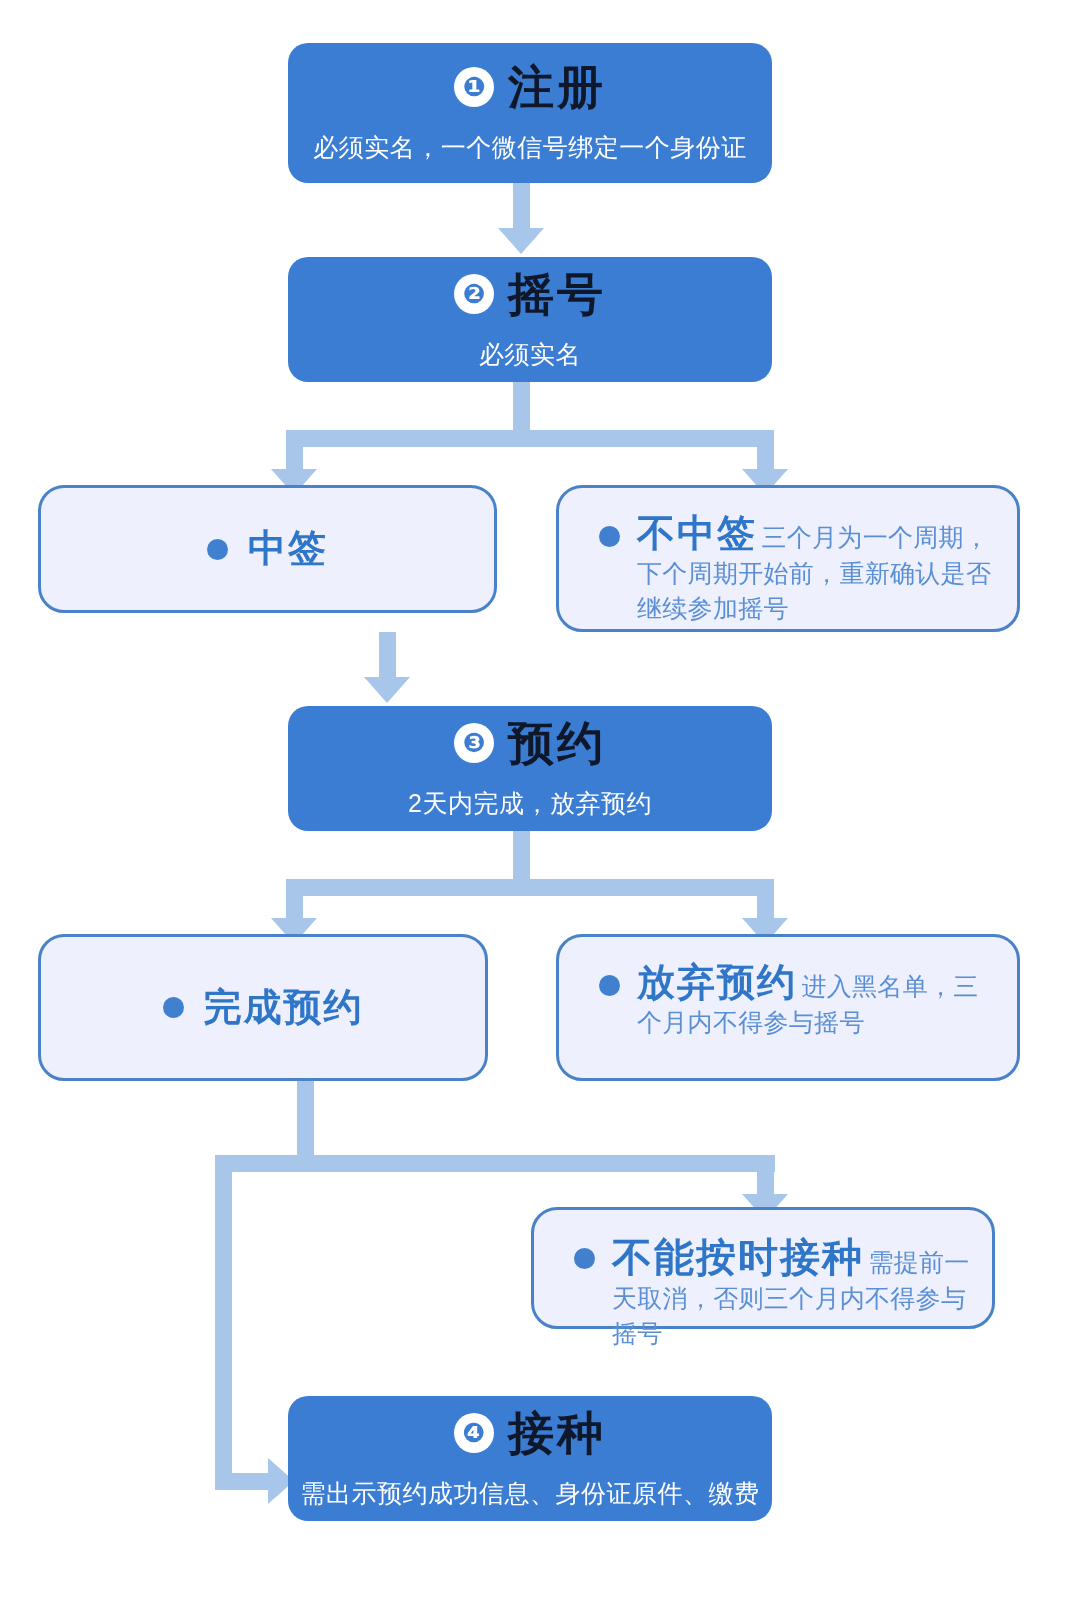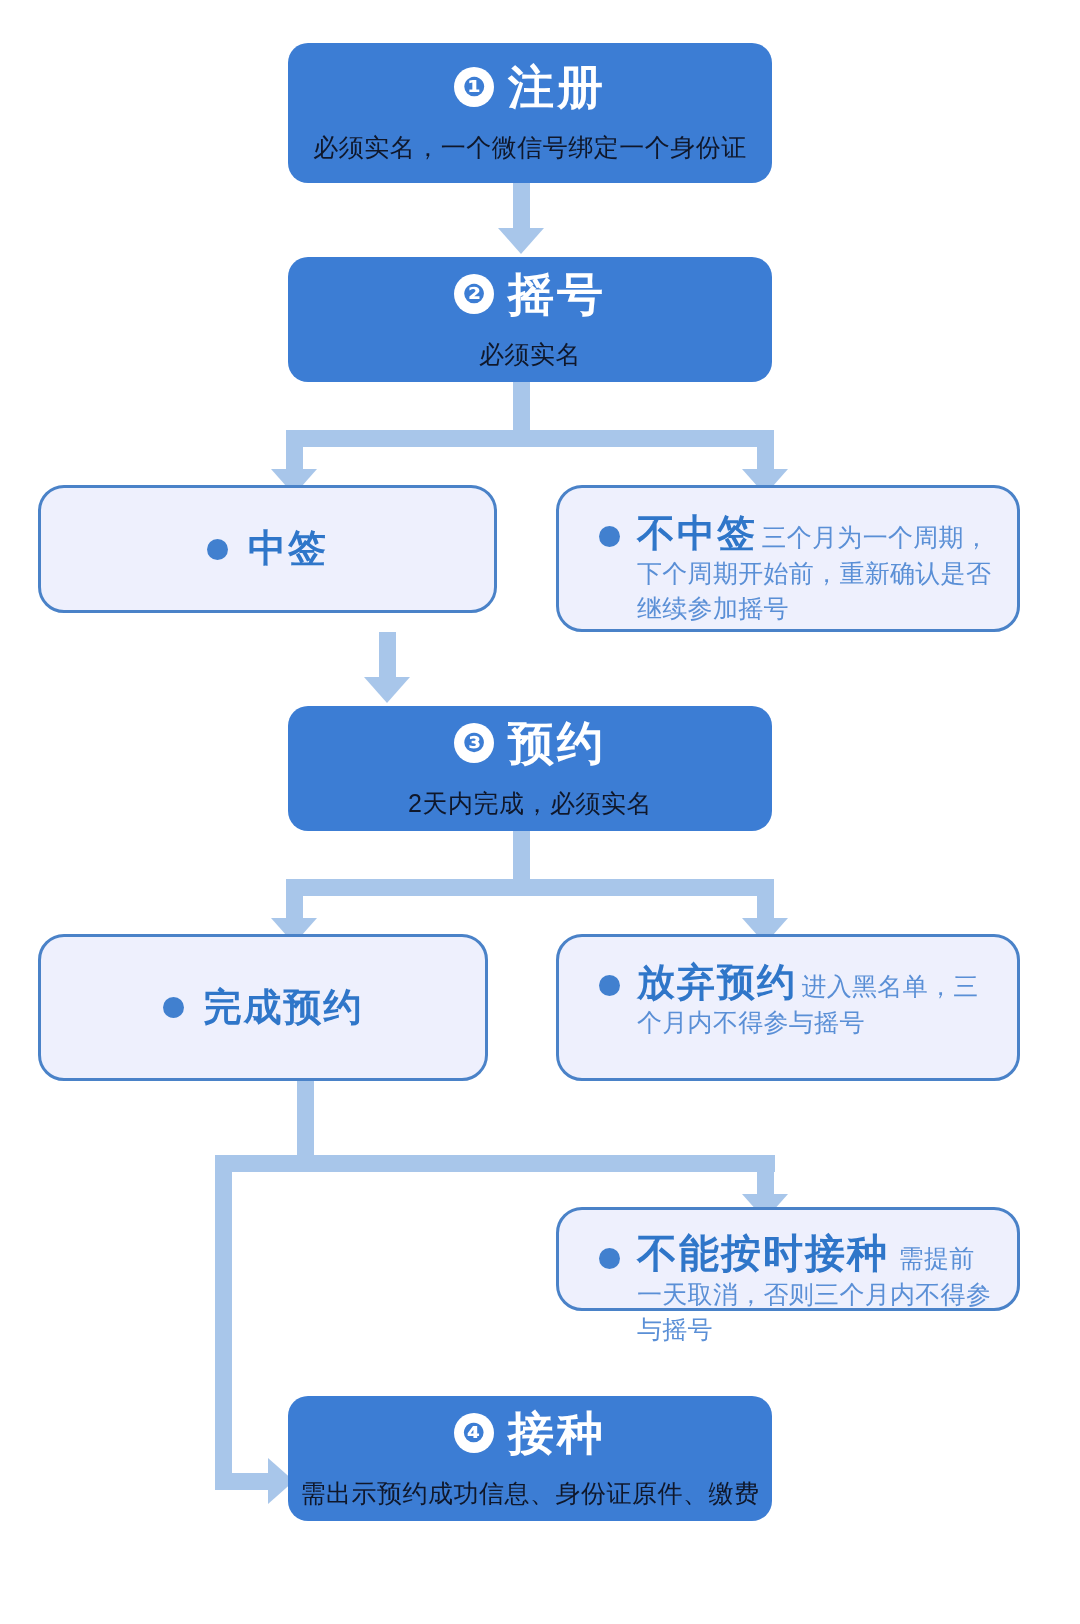--- a/index.html
+++ b/index.html
@@ -65,26 +65,26 @@
     font-size: 27px;
     font-weight: bold;
     line-height: 40px;
     text-align: center;
     flex: 0 0 auto;
   }
   .p-name {
     font-size: 46px;
     font-weight: bold;
     letter-spacing: 3px;
-    color: #ffffff;
+    color: #0f172a;
   }
   .p-sub {
     margin-top: 22px;
     font-size: 25px;
-    color: #0f172a;
+    color: #ffffff;
     letter-spacing: 0.5px;
     line-height: 1.2;
   }
 
   
   .l-inner {
     position: absolute;
     left: 0; right: 0; top: 0; bottom: 0;
     display: flex;
     flex-direction: row;
@@ -206,21 +206,21 @@
   </div>
 
   <div class="conn" style="left:379px; top:632px; width:17px; height:48px;"></div>
   <div class="arrow-down" style="left:364px; top:677px;"></div>
 
   <div class="box primary" style="left:288px; top:706px; width:484px; height:125px;">
     <div class="p-title">
       <span class="step-badge">❸</span>
       <span class="p-name">预约</span>
     </div>
-    <div class="p-sub">2天内完成，必须实名</div>
+    <div class="p-sub">2天内完成，放弃预约</div>
   </div>
 
   <div class="conn" style="left:513px; top:831px; width:17px; height:48px;"></div>
   <div class="conn" style="left:286px; top:879px; width:488px; height:17px;"></div>
   <div class="conn" style="left:286px; top:879px; width:17px; height:42px;"></div>
   <div class="conn" style="left:757px; top:879px; width:17px; height:42px;"></div>
   <div class="arrow-down" style="left:271px; top:918px;"></div>
   <div class="arrow-down" style="left:742px; top:918px;"></div>
 
   <div class="box light" style="left:38px; top:934px; width:450px; height:147px;">
@@ -245,21 +245,21 @@
   <div class="conn" style="left:297px; top:1081px; width:17px; height:36px;"></div>
   <div class="conn" style="left:215px; top:1155px; width:560px; height:17px;"></div>
   <div class="conn" style="left:297px; top:1081px; width:17px; height:80px;"></div>
   <div class="conn" style="left:757px; top:1155px; width:17px; height:42px;"></div>
   <div class="arrow-down" style="left:742px; top:1194px;"></div>
 
   <div class="conn" style="left:215px; top:1155px; width:17px; height:335px;"></div>
   <div class="conn" style="left:215px; top:1473px; width:60px; height:17px;"></div>
   <div class="arrow-right" style="left:268px; top:1458px;"></div>
 
-  <div class="box light" style="left:556px; top:1207px; width:464px; height:104px;font-family:Liberation Mono, monospace;">
+  <div class="box light" style="left:531px; top:1207px; width:464px; height:122px;">
     <div class="l-inner lefted">
       <span class="dot"></span>
       <span class="l-text">
         <span class="l-title big">不能按时接种</span>
         <span class="l-sub">需提前一天取消，否则三个月内不得参与摇号</span>
       </span>
     </div>
   </div>
 
   <div class="box primary" style="left:288px; top:1396px; width:484px; height:125px;">

